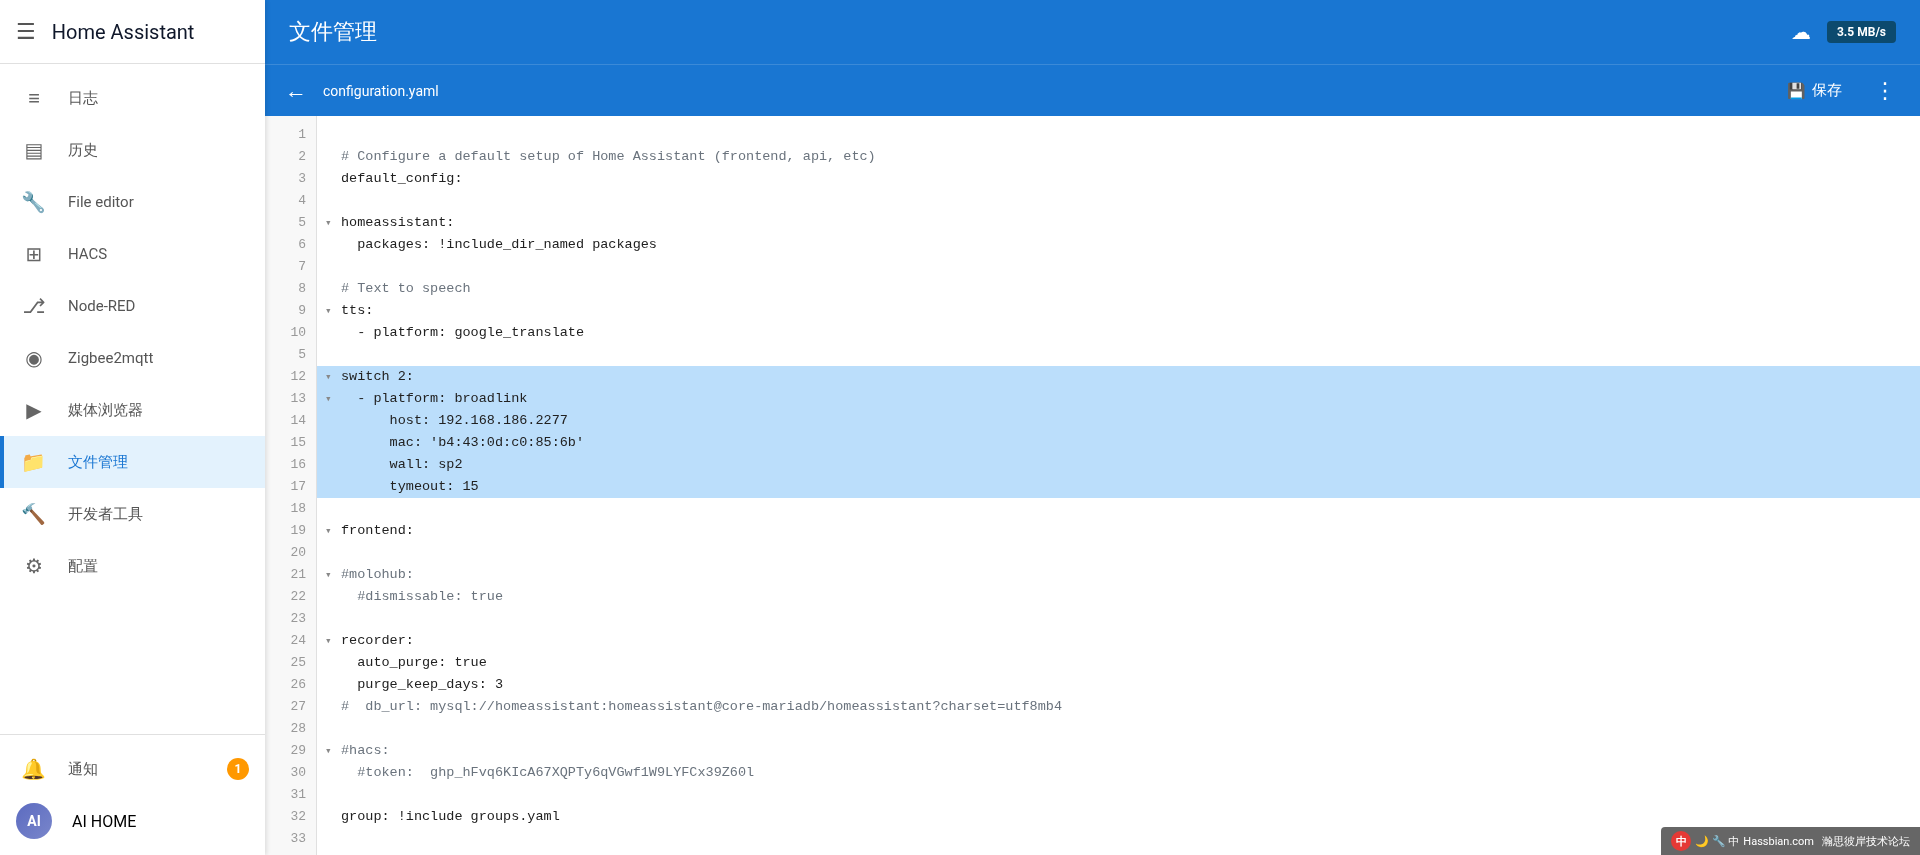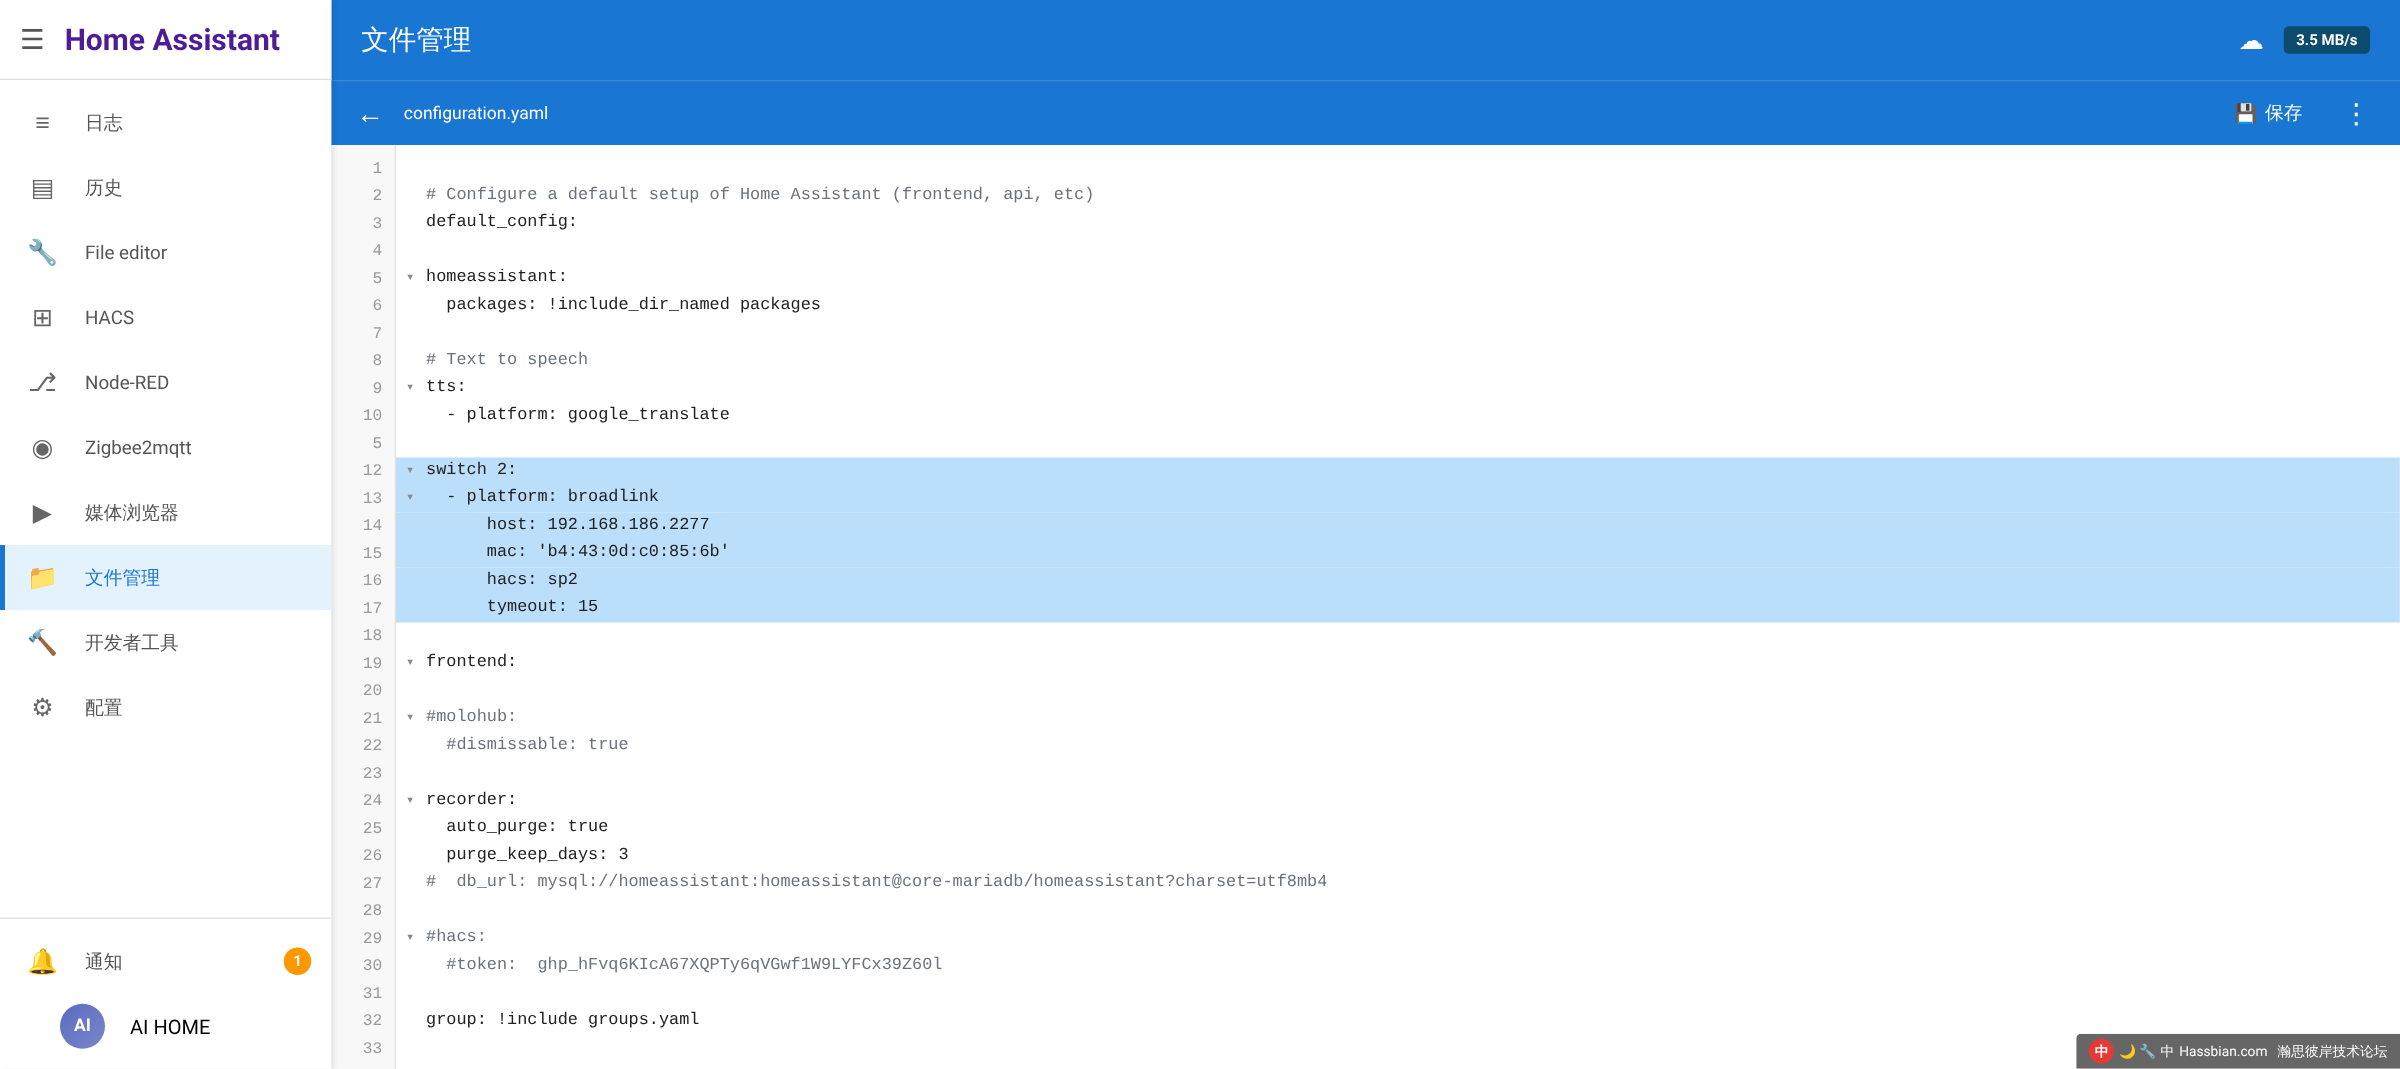--- a/index.html
+++ b/index.html
@@ -23,23 +23,23 @@
       background: #fff;
       border-bottom: 1px solid #e0e0e0;
       gap: 16px;
     }
     #sidebar-header .menu-icon {
       font-size: 22px;
       color: #555;
       cursor: pointer;
     }
     #sidebar-header .app-title {
-      font-size: 24px;
-      font-weight: 700;
-      color: #4c1d95;
+      font-size: 20px;
+      font-weight: 400;
+      color: #0f172a;
     }
     .nav-list {
       list-style: none;
       flex: 1;
       overflow-y: auto;
       padding: 8px 0;
     }
     .nav-item {
       display: flex;
       align-items: center;
@@ -85,21 +85,20 @@
       padding: 8px 0;
       border-top: 1px solid #e0e0e0;
     }
     .avatar-item {
       display: flex;
       align-items: center;
       padding: 0 16px;
       height: 52px;
       cursor: pointer;
       gap: 20px;
-      margin-left: 32px;
     }
     .avatar-circle {
       width: 36px;
       height: 36px;
       border-radius: 50%;
       background: linear-gradient(135deg, #5c6bc0, #7986cb);
       display: flex;
       align-items: center;
       justify-content: center;
       color: white;
@@ -408,21 +407,21 @@
           <div class="code-line"><span class="fold-btn"> </span><span class="code-text">  packages: !include_dir_named packages</span></div>
           <div class="code-line"><span class="fold-btn"> </span><span class="code-text"></span></div>
           <div class="code-line"><span class="fold-btn"> </span><span class="code-comment"># Text to speech</span></div>
           <div class="code-line"><span class="fold-btn">▾</span><span class="code-text">tts:</span></div>
           <div class="code-line"><span class="fold-btn"> </span><span class="code-text">  - platform: google_translate</span></div>
           <div class="code-line"><span class="fold-btn"> </span><span class="code-text"></span></div>
           <div class="code-line highlighted"><span class="fold-btn">▾</span><span class="code-text">switch 2:</span></div>
           <div class="code-line highlighted"><span class="fold-btn">▾</span><span class="code-text">  - platform: broadlink</span></div>
           <div class="code-line highlighted"><span class="fold-btn"> </span><span class="code-text">      host: 192.168.186.2277</span></div>
           <div class="code-line highlighted"><span class="fold-btn"> </span><span class="code-text">      mac: 'b4:43:0d:c0:85:6b'</span></div>
-          <div class="code-line highlighted"><span class="fold-btn"> </span><span class="code-text">      hacs: sp2</span></div>
+          <div class="code-line highlighted"><span class="fold-btn"> </span><span class="code-text">      wall: sp2</span></div>
           <div class="code-line highlighted"><span class="fold-btn"> </span><span class="code-text">      tymeout: 15</span></div>
           <div class="code-line"><span class="fold-btn"> </span><span class="code-text"></span></div>
           <div class="code-line"><span class="fold-btn">▾</span><span class="code-text">frontend:</span></div>
           <div class="code-line"><span class="fold-btn"> </span><span class="code-text"></span></div>
           <div class="code-line"><span class="fold-btn">▾</span><span class="code-comment">#molohub:</span></div>
           <div class="code-line"><span class="fold-btn"> </span><span class="code-comment">  #dismissable: true</span></div>
           <div class="code-line"><span class="fold-btn"> </span><span class="code-text"></span></div>
           <div class="code-line"><span class="fold-btn">▾</span><span class="code-text">recorder:</span></div>
           <div class="code-line"><span class="fold-btn"> </span><span class="code-text">  auto_purge: true</span></div>
           <div class="code-line"><span class="fold-btn"> </span><span class="code-text">  purge_keep_days: 3</span></div>

